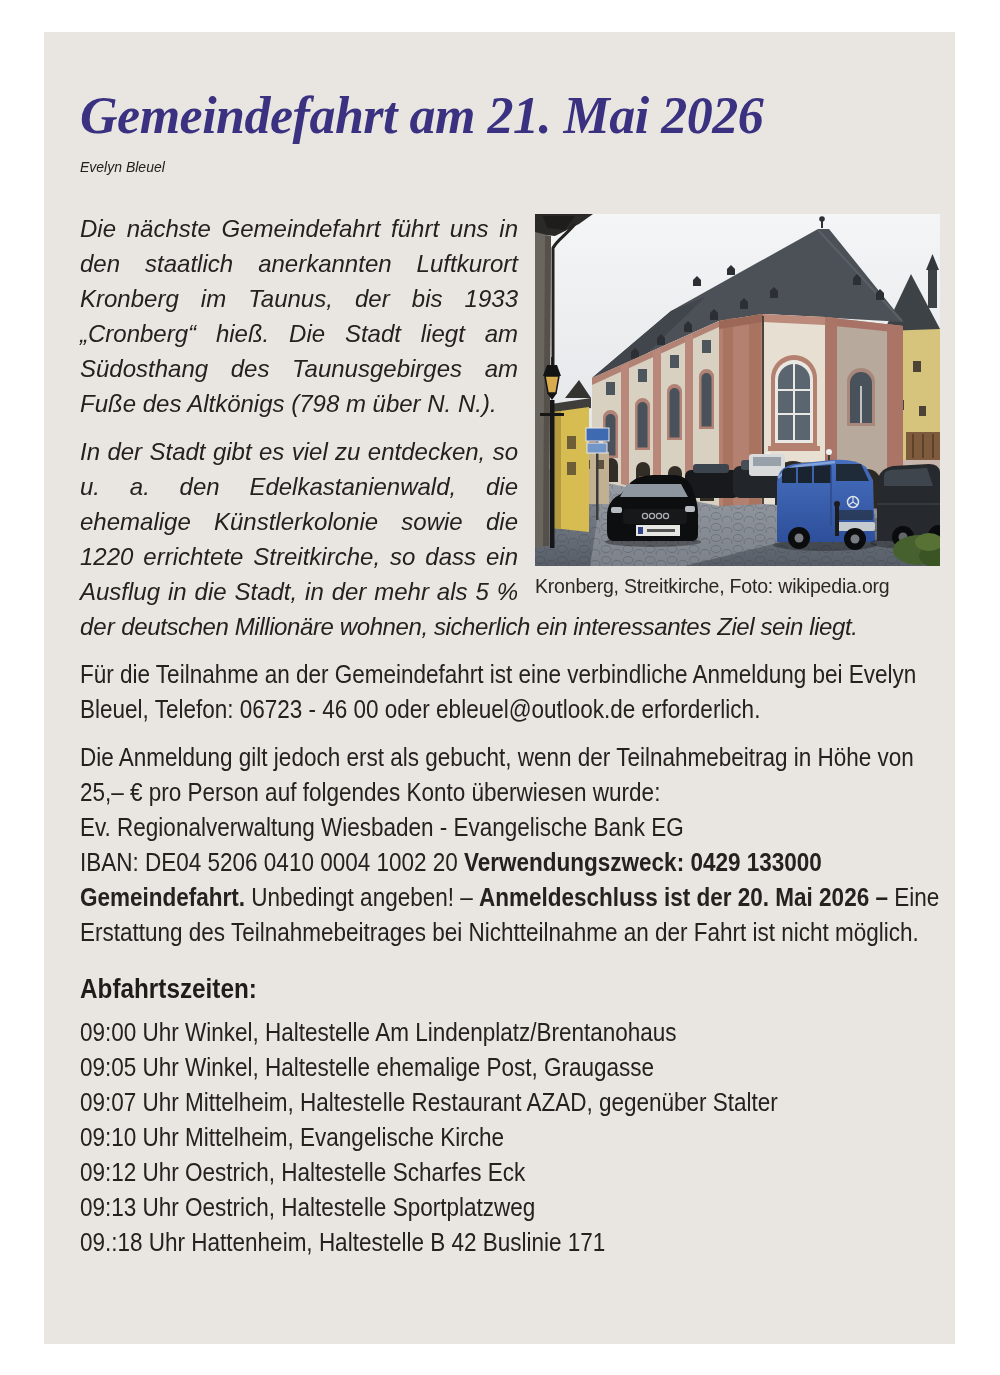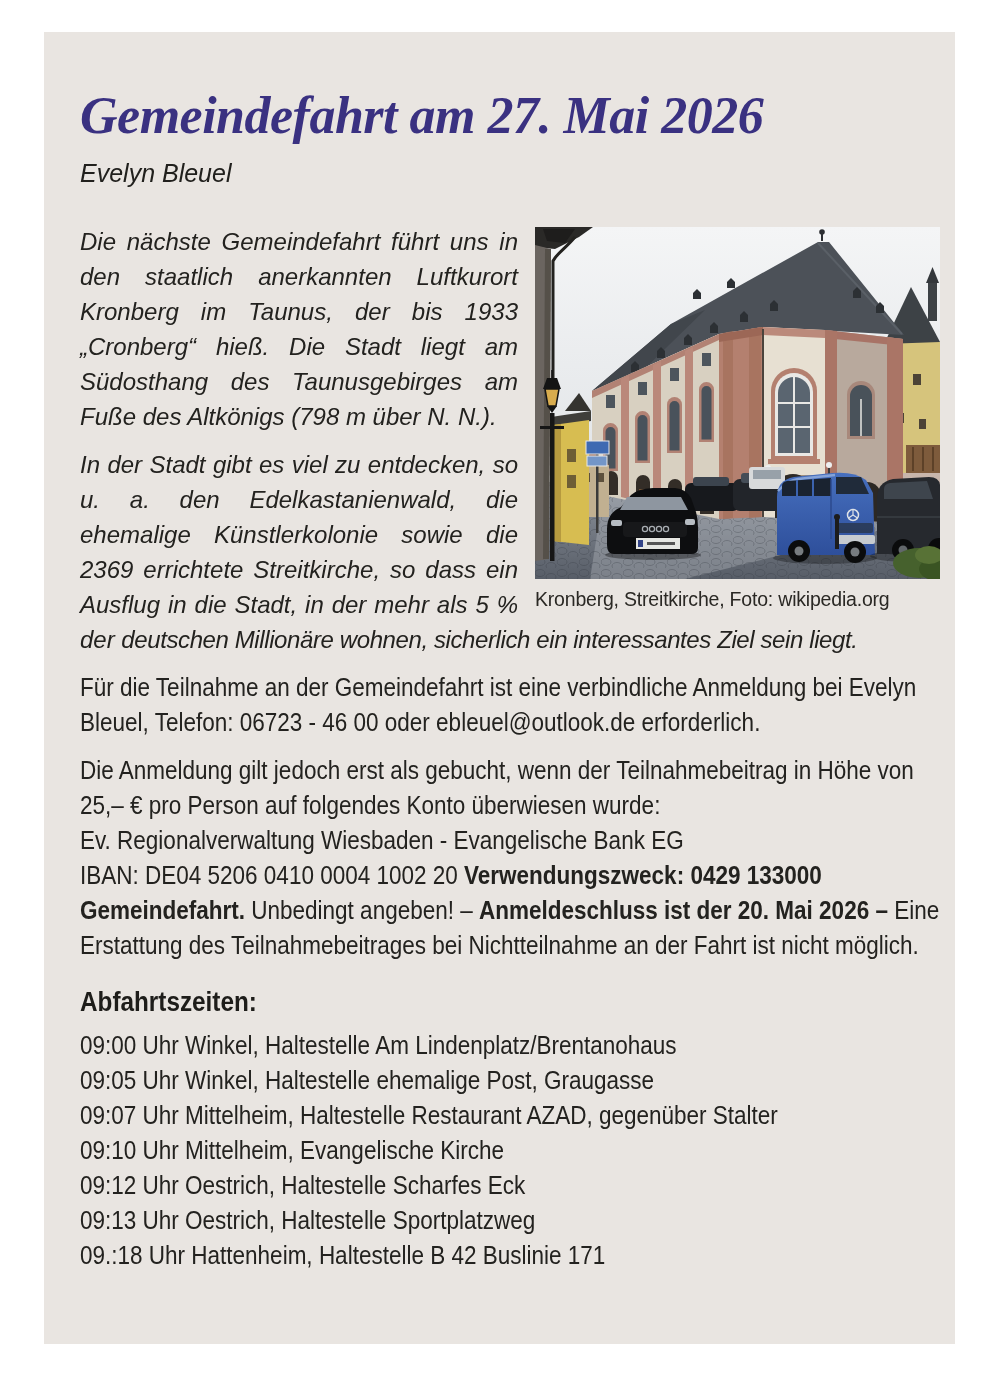--- a/index.html
+++ b/index.html
@@ -16,21 +16,21 @@
 
   h1.title {
     margin:0 0 12px 0;
     font-family:"Liberation Serif","DejaVu Serif",serif;
     font-style:italic; font-weight:bold;
     font-size:52px; line-height:1.06;
     color:#3a3181; letter-spacing:-0.5px;
   }
   .author {
     margin:16px 0 36px 0; font-style:italic;
-    font-size:25px; color:#21201d;
+    font-size:14px; color:#21201d;
   }
 
   .article { font-size:24px; line-height:35px; color:#23221f; }
   .bodycol { text-align:justify; hyphens:auto; -webkit-hyphens:auto; margin:0 0 13px 0;font-style:italic; }
   .tail { letter-spacing:-0.4px; }
 
   figure.photo { float:right; width:405px; margin:3px 0 6px 17px; padding:0; }
   figure.photo svg { display:block; }
   figcaption {
     font-size:19.5px; line-height:23px; color:#2a2824;
@@ -48,21 +48,21 @@
   .dep-heading { font-size:27px; font-weight:bold; color:#1e1d1a; margin:6px 0 8px 0; }
   ul.dep { list-style:none; margin:0; padding:0; }
   ul.dep li { margin:0; }
 </style>
 </head>
 <body>
 
 <div class="panel">
   <div class="content">
 
-    <h1 class="title">Gemeindefahrt am 27. Mai 2026</h1>
+    <h1 class="title">Gemeindefahrt am 21. Mai 2026</h1>
     <p class="author">Evelyn Bleuel</p>
 
     <div class="article">
 
       <figure class="photo">
         <svg width="405" height="352" viewBox="0 0 405 352" xmlns="http://www.w3.org/2000/svg">
           <defs>
             <linearGradient id="sky" x1="0" y1="0" x2="0" y2="1">
               <stop offset="0" stop-color="#f4f5f6"></stop>
                 <stop offset="1" stop-color="#e1e4e7"></stop>
@@ -275,21 +275,21 @@
             <circle cx="302" cy="290" r="3" fill="#1c1c1c"></circle>
           <ellipse cx="384" cy="336" rx="26" ry="15" fill="#46612d"></ellipse>
           <ellipse cx="404" cy="342" rx="20" ry="12" fill="#3a5423"></ellipse>
           <ellipse cx="394" cy="328" rx="14" ry="9" fill="#587236"></ellipse>
         </svg>
         <figcaption>Kronberg, Streitkirche, Foto: wikipedia.org</figcaption>
       </figure>
 
       <p class="bodycol">Die nächste Gemeindefahrt führt uns in den staatlich anerkannten Luftkurort Kronberg im Taunus, der bis 1933 „Cronberg“ hieß. Die Stadt liegt am Südosthang des Taunusgebirges am Fuße des Altkönigs  (798 m über N. N.).</p>
 
-      <p class="bodycol"><span>In der Stadt gibt es viel zu entdecken, so u. a. den Edelkastanienwald, die ehemalige Künstlerkolonie sowie die 2369 errichtete Streitkirche, so dass ein Ausflug in die Stadt, in der mehr als 5 % der </span><span class="tail">deutschen Millionäre wohnen, sicherlich ein interessantes Ziel sein liegt.</span></p>
+      <p class="bodycol"><span>In der Stadt gibt es viel zu entdecken, so u. a. den Edelkastanienwald, die ehemalige Künstlerkolonie sowie die 1220 errichtete Streitkirche, so dass ein Ausflug in die Stadt, in der mehr als 5 % der </span><span class="tail">deutschen Millionäre wohnen, sicherlich ein interessantes Ziel sein liegt.</span></p>
 
       <div class="cond">
         <p>Für die Teilnahme an der Gemeindefahrt ist eine verbindliche Anmeldung bei Evelyn Bleuel, Telefon: 06723 - 46 00  oder ebleuel@outlook.de erforderlich.</p>
 
         <p class="pay"><span>Die Anmeldung gilt jedoch erst als gebucht, wenn der Teilnahmebeitrag in Höhe von 25,– € pro Person auf folgendes Konto überwiesen wurde:
 Ev. Regionalverwaltung Wiesbaden - Evangelische Bank EG
 IBAN: DE04 5206 0410 0004 1002 20 </span><b>Verwendungszweck: 0429 133000 Gemeindefahrt.</b><span>  Unbedingt angeben! – </span><b>Anmeldeschluss ist der 20. Mai 2026 –</b><span> Eine Erstattung des Teilnahmebeitrages bei Nichtteilnahme an der Fahrt ist nicht möglich.</span></p>
 
         <h2 class="dep-heading">Abfahrtszeiten:</h2>
         <ul class="dep">

